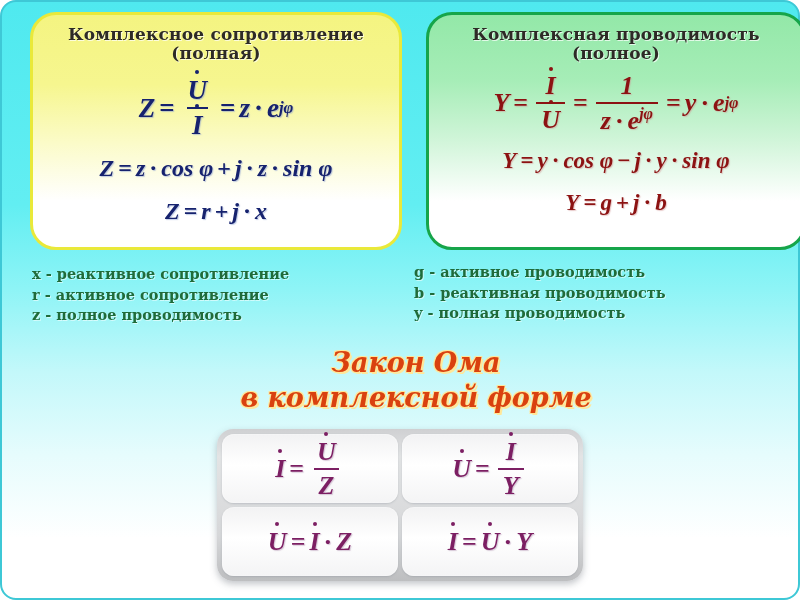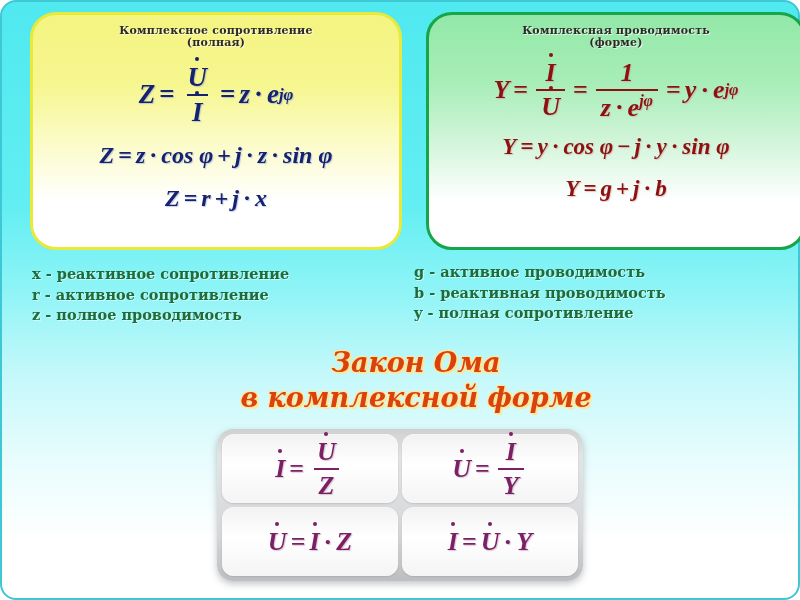--- a/index.html
+++ b/index.html
@@ -31,21 +31,21 @@
   }
   .panel-right{
     left:412px;width:380px;
     border:3px solid #16a54a;
     background:linear-gradient(to bottom,#93e8a8 0%,#a6edb7 28%,#cdf4d6 52%,#ffffff 80%,#ffffff 100%);
     margin-left:12px;
   }
   .panel-title{
     margin:10px 12px 0 12px;
     font-family:"DejaVu Serif",serif;
-    font-weight:bold;font-size:11px;line-height:1.12;
+    font-weight:bold;font-size:17px;line-height:1.12;
     color:#2d2a26;
     text-shadow:1px 1px 0 rgba(255,255,255,.7);
     letter-spacing:.2px;
   }
   .panel-title .sub{display:block;}
 
   .formula{
     font-family:"Liberation Serif",serif;
     font-weight:bold;font-style:italic;
     white-space:nowrap;
@@ -174,21 +174,21 @@
       <span class="op">+</span>
       <span>j</span>
       <span class="op">·</span>
       <span>x</span>
     </div>
   </div>
 
   <div class="panel panel-right">
     <div class="panel-title">
       <span>Комплексная проводимость</span>
-      <span class="sub">(форме)</span>
+      <span class="sub">(полное)</span>
     </div>
 
     <div class="formula f-red eq1r eq-row">
       <span>Y</span>
       <span class="op">=</span>
       <span class="frac">
         <span class="num dotted">I</span>
         <span class="den dotted">U</span>
       </span>
       <span class="op">=</span>
@@ -234,21 +234,21 @@
 
   <div class="legend legend-left">
     <div>x - реактивное сопротивление</div>
     <div>r - активное сопротивление</div>
     <div>z - полное проводимость</div>
   </div>
 
   <div class="legend legend-right">
     <div>g - активное проводимость</div>
     <div>b - реактивная проводимость</div>
-    <div>y - полная сопротивление</div>
+    <div>y - полная проводимость</div>
   </div>
 
   <div class="ohm-title">
     <span>Закон Ома</span>
     <span class="l2">в комплексной форме</span>
   </div>
 
   <div class="grid-box">
 
     <div class="cell">

